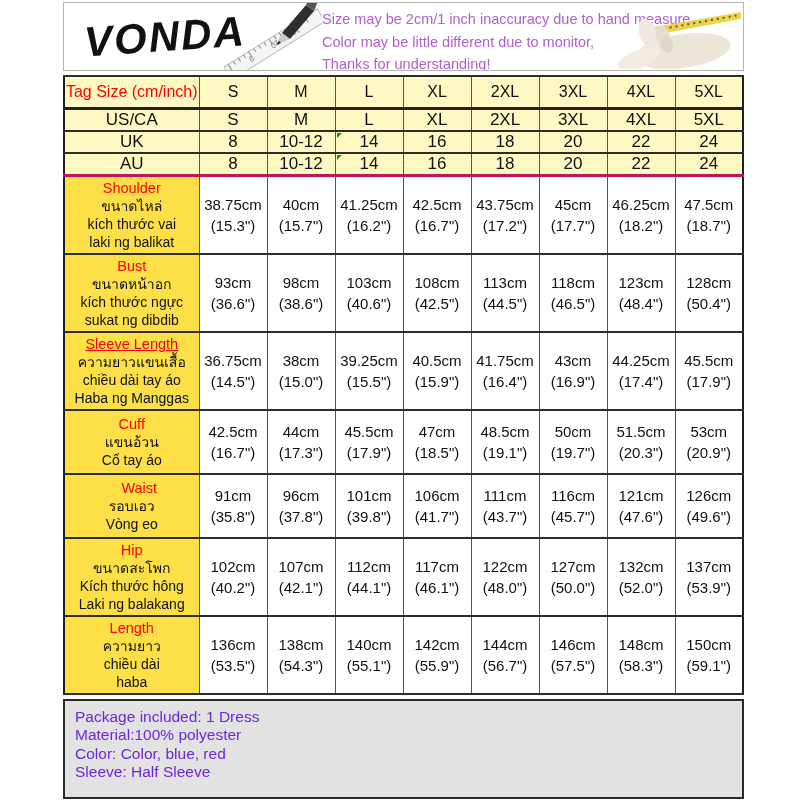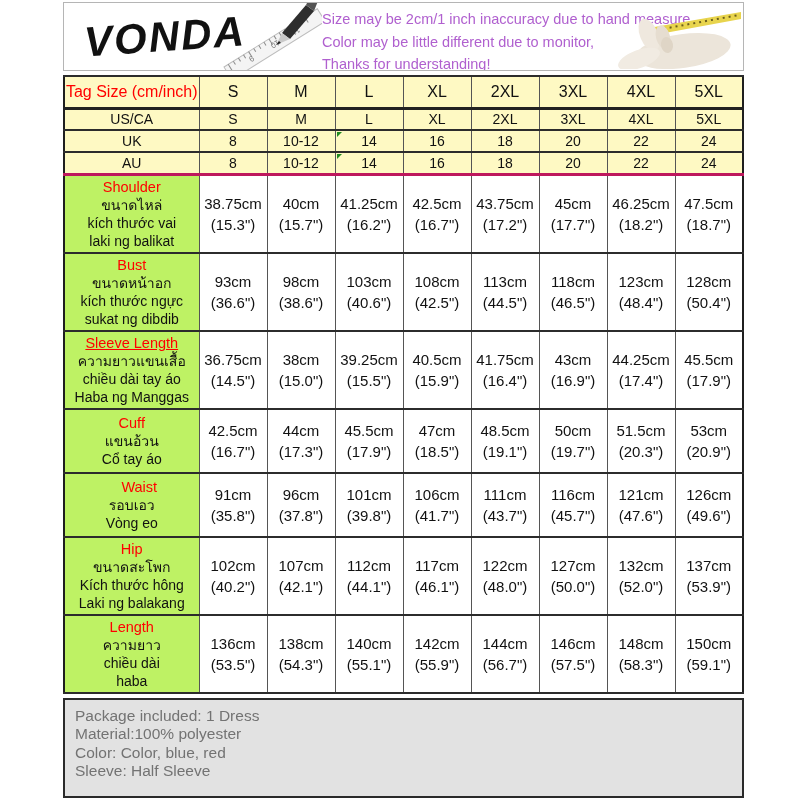--- a/index.html
+++ b/index.html
@@ -33,37 +33,37 @@
   .size-table th,.size-table td{
     border-left:1px solid #555;border-right:1px solid #555;
     border-top:2px solid #2c2c2c;border-bottom:2px solid #2c2c2c;
     padding:0;text-align:center;vertical-align:middle;
     font-weight:normal;color:#111;position:relative;
   }
   .hdr-bg{background:#fef9c3;}
   tr.tag-row{height:32px;}
   tr.tag-row th{font-size:16px;border-bottom:3px solid #222;}
   tr.region-row{height:22px;}
-  tr.region-row th,tr.region-row td{font-size:14px;margin-left:41px;}
+  tr.region-row th,tr.region-row td{font-size:17px;margin-left:41px;}
   tr.region-row.last th,tr.region-row.last td{border-bottom:3px solid #be185d;}
   td.value-cell{background:#ffffff;font-size:15px;line-height:21px;}
-  td.label-cell{background:#bef264;font-size:14px;line-height:18px;padding:2px 0;}
+  td.label-cell{background:#fde047;font-size:14px;line-height:18px;padding:2px 0;}
   .label-title{font-size:14.5px;}
   tr.row-tall{height:74px;}
   tr.row-short{height:64px;}
   .marker{
     position:absolute;left:1px;top:1px;width:0;height:0;
     border-top:5px solid #1f8a1f;border-right:5px solid transparent;
   }
 
   
   .footer{
     margin-top:4px;width:681px;height:100px;box-sizing:border-box;
     border:2px solid #2a2a2a;background:#e2e2e2;
-    padding:7px 8px 0 10px;font-size:15.5px;line-height:18.6px;color:#737373;
+    padding:7px 8px 0 10px;font-size:15.5px;line-height:18.6px;color:#6d28d9;
   }
 </style>
 </head>
 <body>
 
 <div class="page">
   <div class="content">
 
     <div class="banner">
       <div class="logo">VONDA</div>

